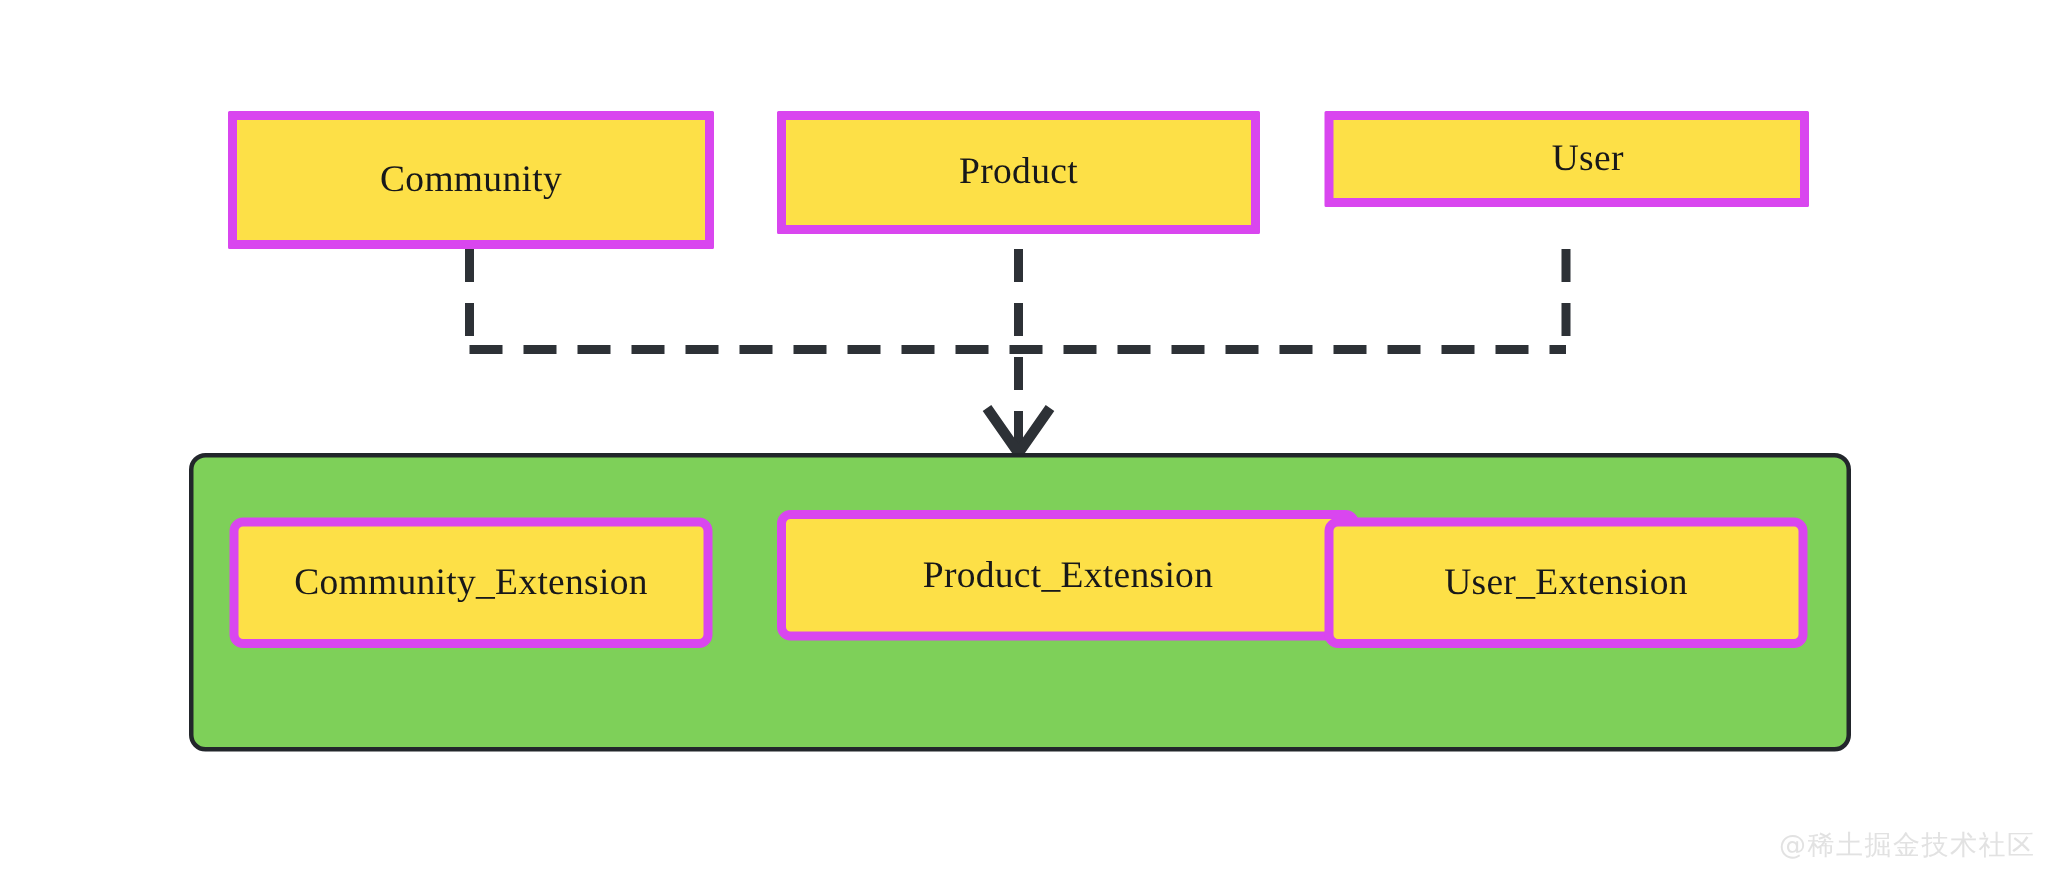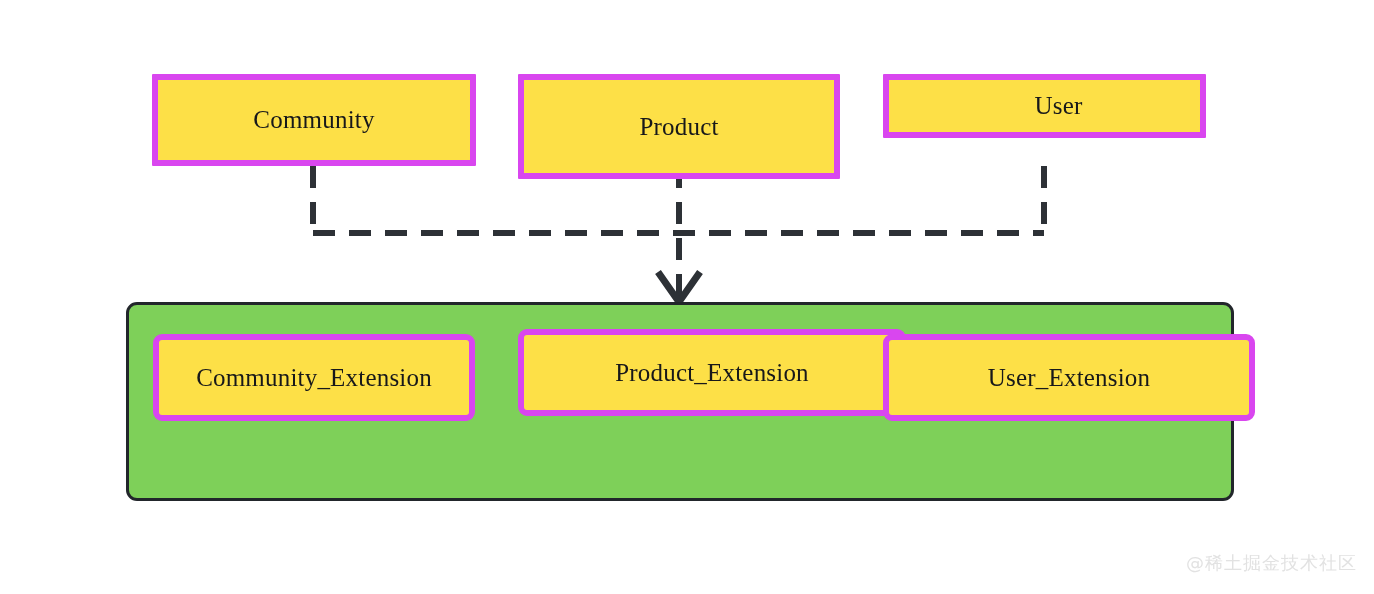--- a/index.html
+++ b/index.html
@@ -36,20 +36,21 @@
     color: #17181a;
     font-size: 25px;
     letter-spacing: 0.2px;
   }
   .top-box {
     border-radius: 1px;
   }
   .ext-box {
     border-radius: 9px;
     font-size: 25px;
+    margin-top: 11px;
   }
   #service-panel {
     position: absolute;
     box-sizing: border-box;
     background: #7ed059;
     border: 3px solid #22262b;
     border-radius: 11px;
   }
   #service-panel-label {
     position: absolute;
@@ -81,38 +82,38 @@
 
     <path d="M679,166 L679,296" fill="none" stroke="#2d3136" stroke-width="6" stroke-dasharray="22 14" stroke-linecap="butt"></path>
 
     <path d="M658,272 L679,302 L700,272" fill="none" stroke="#2d3136" stroke-width="7" stroke-linecap="butt" stroke-linejoin="miter"></path>
   </svg>
 
   <div class="node-box top-box" style="left:152px; top:74px; width:324px; height:92px;">
     <span>Community</span>
   </div>
 
-  <div class="node-box top-box" style="left:518px; top:74px; width:322px; height:105px;align-items:center;">
+  <div class="node-box top-box" style="left:518px; top:74px; width:322px; height:82px;align-items:center;">
     <span>Product</span>
   </div>
 
   <div class="node-box top-box" style="left:883px; top:74px; width:323px; height:64px;padding-left:28px;">
     <span>User</span>
   </div>
 
   <div id="service-panel" style="left:126px; top:302px; width:1108px; height:199px;"></div>
 
   <div class="node-box ext-box" style="left:153px; top:334px; width:322px; height:87px;">
     <span>Community_Extension</span>
   </div>
 
   <div class="node-box ext-box" style="left:518px; top:329px; width:388px; height:87px;">
     <span>Product_Extension</span>
   </div>
 
-  <div class="node-box ext-box" style="left:883px; top:334px; width:372px; height:87px;">
+  <div class="node-box ext-box" style="left:883px; top:334px; width:322px; height:87px;">
     <span>User_Extension</span>
   </div>
 
 
   <div id="watermark" style="left:1186px; top:551px;">@稀土掘金技术社区</div>
 
 </div>
 
 </body></html>

